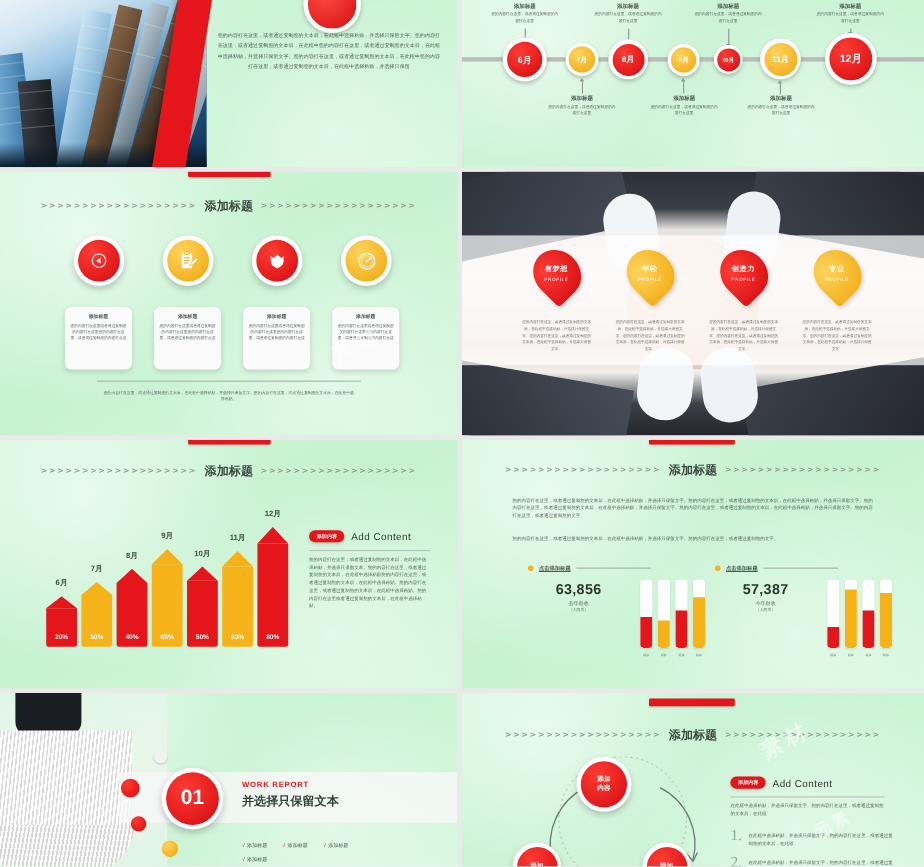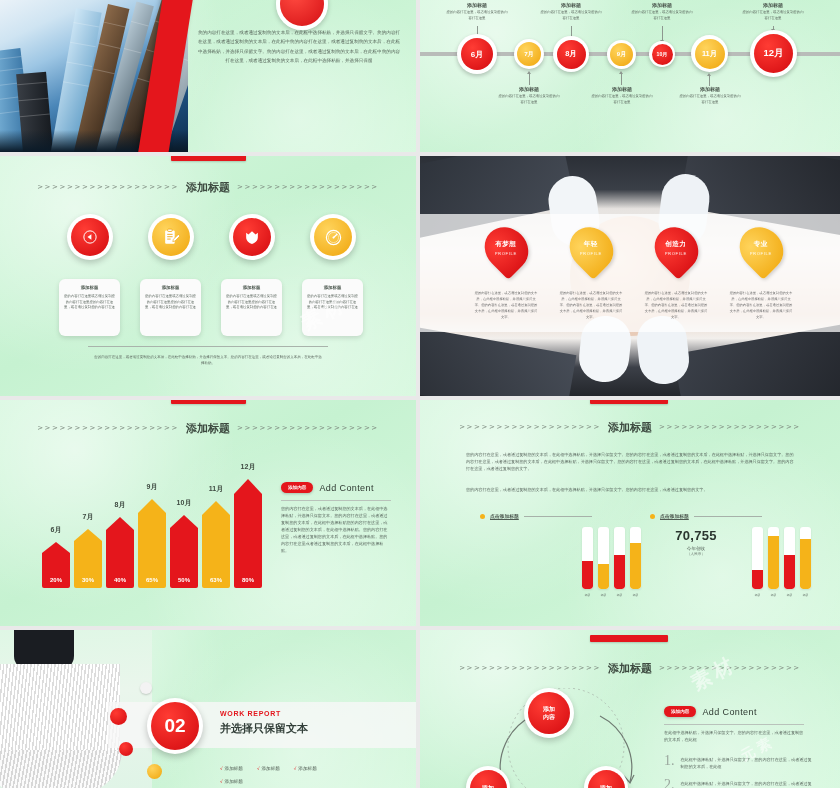--- a/index.html
+++ b/index.html
@@ -440,20 +440,25 @@
     </div>
 
     <div class="tiny2" style="position:absolute;left:46px;top:52px;width:330px;">您的内容打在这里，或者通过复制您的文本后，在此框中选择粘贴，并选择只保留文字。您的内容打在这里，或者通过复制您的文本后，在此框中选择粘贴，并选择只保留文字。您的内容打在这里，或者通过复制您的文本后，在此框中选择粘贴，并选择只保留文字。您的内容打在这里，或者通过复制您的文本后，在此框中选择粘贴，并选择只保留文字。您的内容打在这里，或者通过复制您的文字。</div>
     <div class="tiny2" style="position:absolute;left:46px;top:87px;width:330px;">您的内容打在这里，或者通过复制您的文本后，在此框中选择粘贴，并选择只保留文字。您的内容打在这里，或者通过复制您的文字。</div>
 
     <div style="position:absolute;left:60px;top:113px;display:flex;align-items:center;gap:5px;">
       <span class="st-dot"></span>
       <span class="st-lab">点击添加标题</span>
       <span style="display:inline-block;width:68px;height:1px;background:#a7b1a9;"></span>
     </div>
+    <div style="position:absolute;left:58px;top:128px;width:96px;text-align:center;">
+      <div class="st-num">63,856</div>
+      <div class="st-sub" style="margin-top:3px;">去年创收</div>
+      <div class="st-sub2" style="margin-top:1px;">（人民币）</div>
+    </div>
     <div style="position:absolute;left:160px;top:123px;width:76px;height:75px;">
       <div class="tube" style="left:2px;height:62px;">
           <div class="fill" style="height:45%;background:#e4161c;"></div>
         </div>
       <div class="tube-lab" style="left:2px;">标题</div>
       <div class="tube" style="left:18px;height:62px;">
           <div class="fill" style="height:40%;background:#f5b319;"></div>
         </div>
       <div class="tube-lab" style="left:18px;">标题</div>
       <div class="tube" style="left:34px;height:62px;">
@@ -465,21 +470,21 @@
         </div>
       <div class="tube-lab" style="left:50px;">标题</div>
     </div>
 
     <div style="position:absolute;left:230px;top:113px;display:flex;align-items:center;gap:5px;">
       <span class="st-dot"></span>
       <span class="st-lab">点击添加标题</span>
       <span style="display:inline-block;width:68px;height:1px;background:#a7b1a9;"></span>
     </div>
     <div style="position:absolute;left:228px;top:128px;width:96px;text-align:center;">
-      <div class="st-num">70,755</div>
+      <div class="st-num">57,387</div>
       <div class="st-sub" style="margin-top:3px;">今年创收</div>
       <div class="st-sub2" style="margin-top:1px;">（人民币）</div>
     </div>
     <div style="position:absolute;left:330px;top:123px;width:76px;height:75px;">
       <div class="tube" style="left:2px;height:62px;">
           <div class="fill" style="height:30%;background:#e4161c;"></div>
         </div>
       <div class="tube-lab" style="left:2px;">标题</div>
       <div class="tube" style="left:18px;height:62px;">
           <div class="fill" style="height:85%;background:#f5b319;"></div>
@@ -503,21 +508,21 @@
            background:repeating-linear-gradient(96deg,#ffffff 0 2px,#dcdcdc 2px 3.4px);"></div>
       <div style="position:absolute;left:-16px;top:120px;width:138px;height:44px;
            background:repeating-linear-gradient(100deg,#fbfbfb 0 2px,#d7d7d7 2px 3.6px);border-radius:0 0 50px 46px;"></div>
     </div>
     <div class="s7-band" style="top:72px;height:46px;"></div>
     <div class="s7-bub" style="left:140px;top:52px;width:12px;height:12px;background:#f3f3f3;box-shadow:0 1px 2px rgba(0,0,0,.18);"></div>
     <div class="s7-bub" style="left:110px;top:78px;width:17px;height:17px;background:radial-gradient(circle at 35% 30%,#ff3a32,#d2090f);"></div>
     <div class="s7-bub" style="left:119px;top:112px;width:14px;height:14px;background:radial-gradient(circle at 35% 30%,#ff3a32,#d2090f);"></div>
     <div class="s7-bub" style="left:147px;top:134px;width:15px;height:15px;background:radial-gradient(circle at 35% 30%,#ffd35a,#efa50c);"></div>
     <div class="s7-circ" style="left:147px;top:68px;">
-      <div class="i">02</div>
+      <div class="i">01</div>
     </div>
     <div style="position:absolute;left:220px;top:80px;">
       <div class="s7-wr">WORK REPORT</div>
       <div class="s7-ti" style="margin-top:4px;">并选择只保留文本</div>
     </div>
     <div style="position:absolute;left:220px;top:136px;width:130px;display:flex;flex-wrap:wrap;row-gap:8px;column-gap:14px;">
       <div class="chk"><b>√</b><span>添加标题</span></div>
       <div class="chk"><b>√</b><span>添加标题</span></div>
       <div class="chk"><b>√</b><span>添加标题</span></div>
       <div class="chk"><b>√</b><span>添加标题</span></div>

